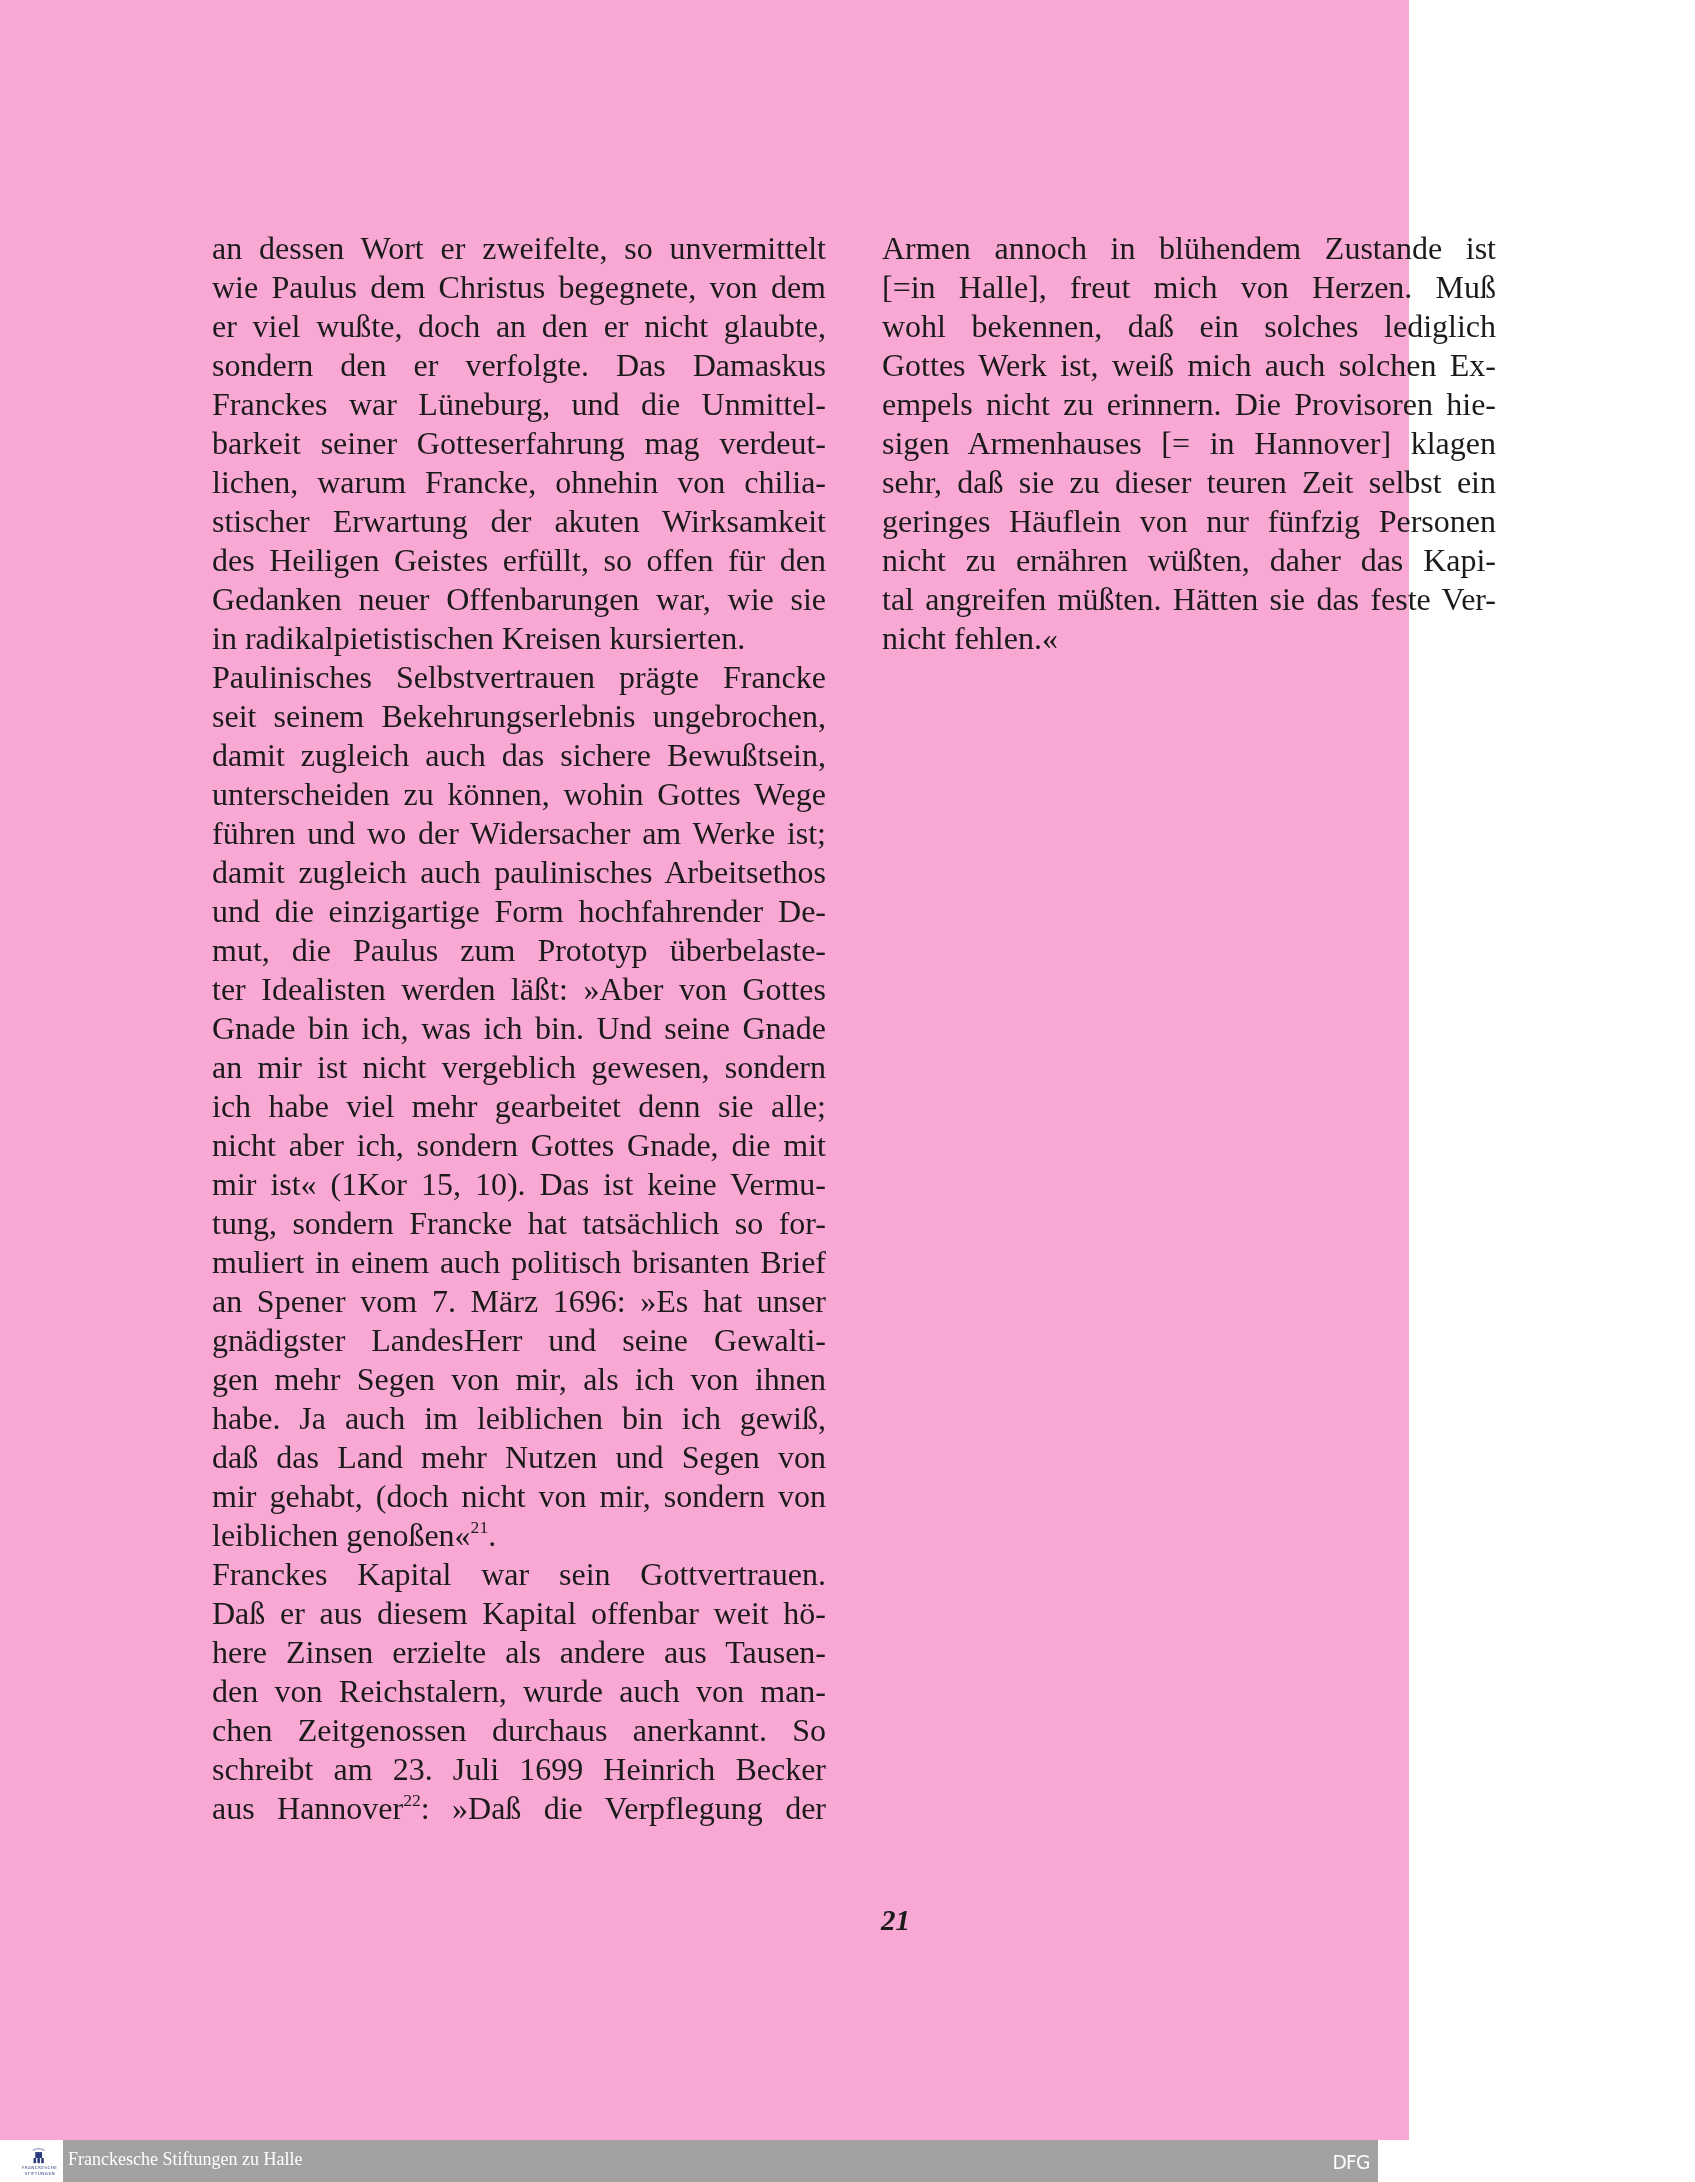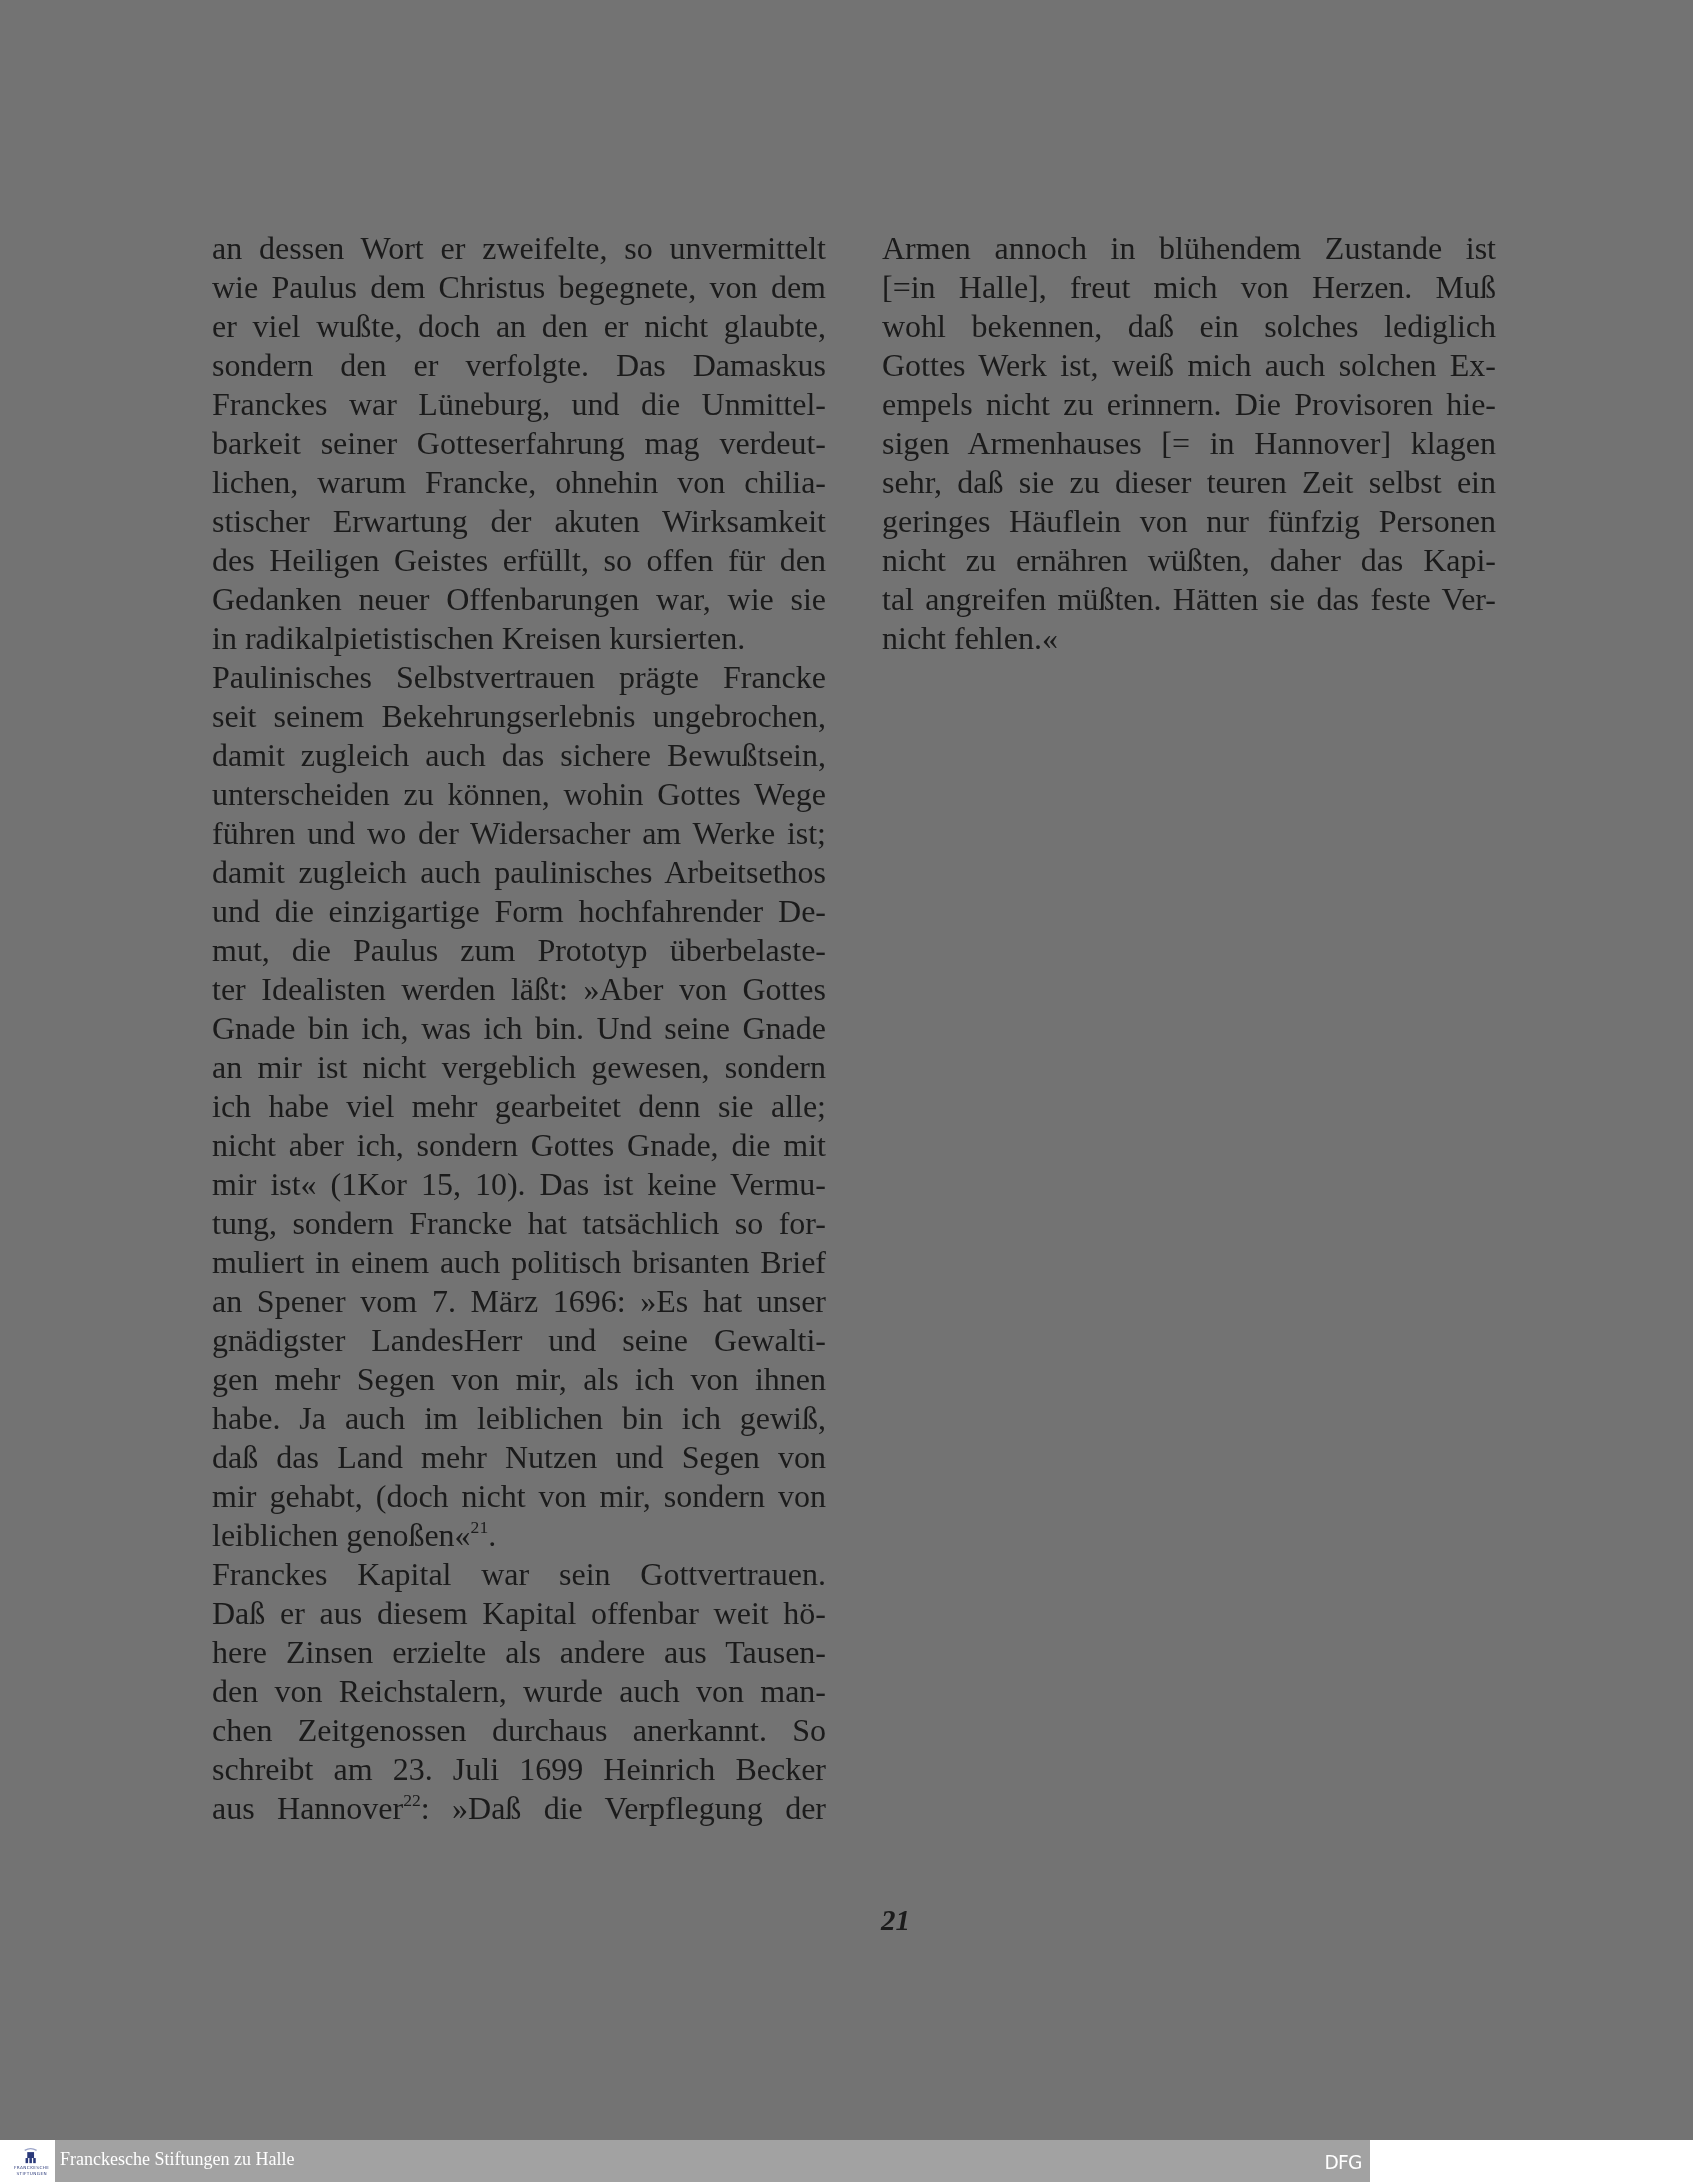--- a/index.html
+++ b/index.html
@@ -1,26 +1,26 @@
 <!DOCTYPE html>
 <html style="font-size:13.6px"><head>
 <meta charset="utf-8">
 <style>
   html, body { margin: 0; padding: 0; background: #ffffff; }
   body { width: 1695px; height: 2182px; position: relative; overflow: hidden;
          font-family: "Liberation Serif", "DejaVu Serif", serif; color: #1b1b1b; }
-  .page { position: absolute; left: 0; top: 0; width: 1693px; height: 2140px; background: #737373; }
+  .page { position: absolute; left: 0; top: 0; width: 1409px; height: 2140px; background: #f9a8d4; }
   .col { position: absolute; top: 229px; width: 614px; font-size: 32px; line-height: 39px; }
   .col-left { left: 212px; }
   .col-right { left: 882px; }
   .line { display: block; white-space: nowrap; text-align: justify; text-align-last: justify; height: 39px; }
   .line.last { text-align-last: left; }
   sup.fn { font-size: 0.55em; vertical-align: 0.75em; line-height: 0; }
   .page-number { position: absolute; left: 881px; top: 1904px; font-size: 29px; font-style: italic; font-weight: bold; }
-  .footer { position: absolute; left: 8px; top: 2140px; width: 1362px; height: 42px; }
+  .footer { position: absolute; left: 16px; top: 2140px; width: 1362px; height: 42px; }
   .footer-logo { position: absolute; left: 0; top: 0; width: 47px; height: 42px; background: #fff; }
   .logo-mark { position: absolute; left: 15.3px; top: 6.8px; width: 15.3px; height: 17px; }
   .logo-text { position: absolute; left: 1.7px; top: 25.4px; width: 44px; font-family: "DejaVu Sans", sans-serif;
                font-size: 4.2px; letter-spacing: 0.4px; color: #2b3a7a; text-align: center; line-height: 6px; }
   .footer-bar { position: absolute; left: 47px; top: 0; right: 0; height: 42px; background: #a2a2a2; }
   .footer-title { position: absolute; left: 5.1px; top: 9.3px; font-size: 18px; color: #ffffff; }
   .dfg-logo { position: absolute; right: 8.5px; top: 12px; font-family: "DejaVu Sans", sans-serif; font-weight: normal;
               font-size: 18.6px; color: #ffffff; letter-spacing: -0.8px; }
 </style>
 </head>

